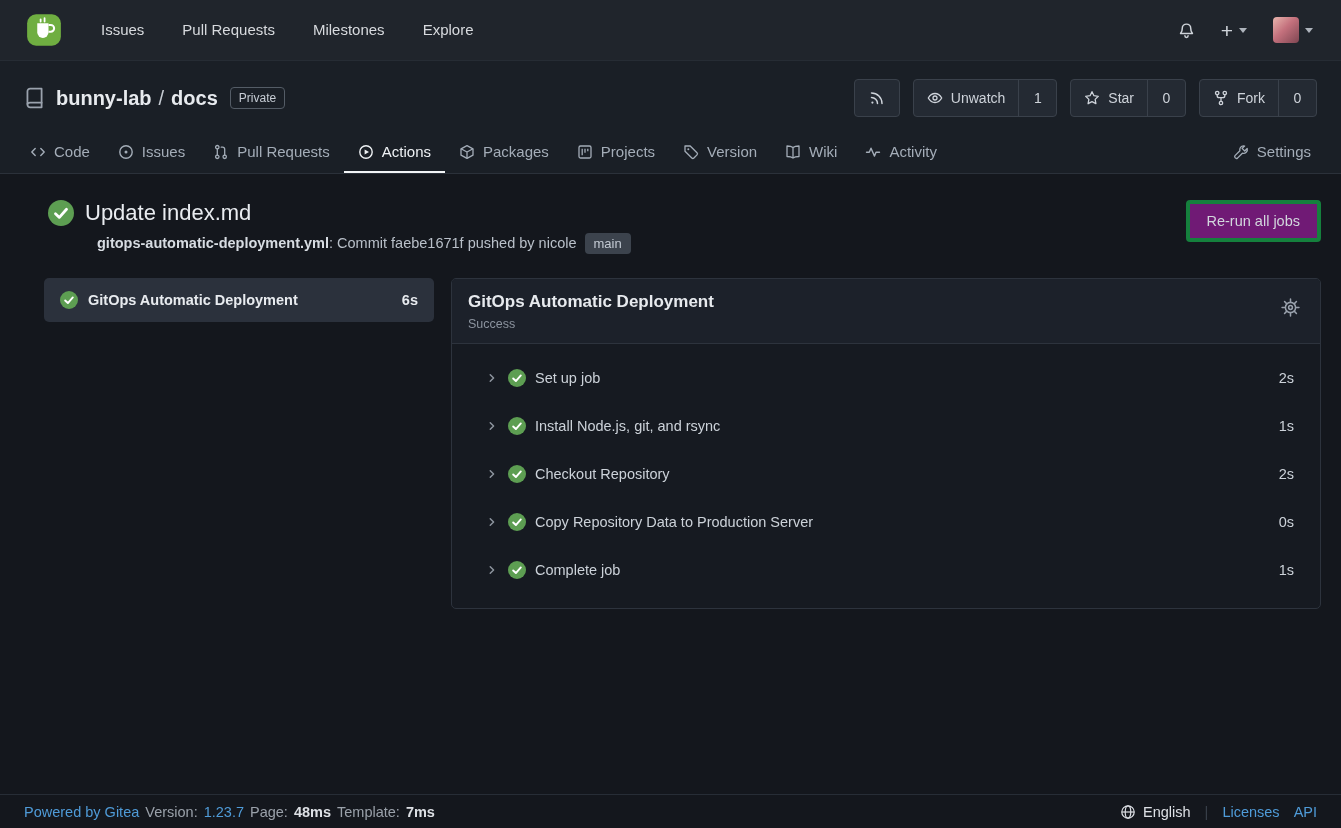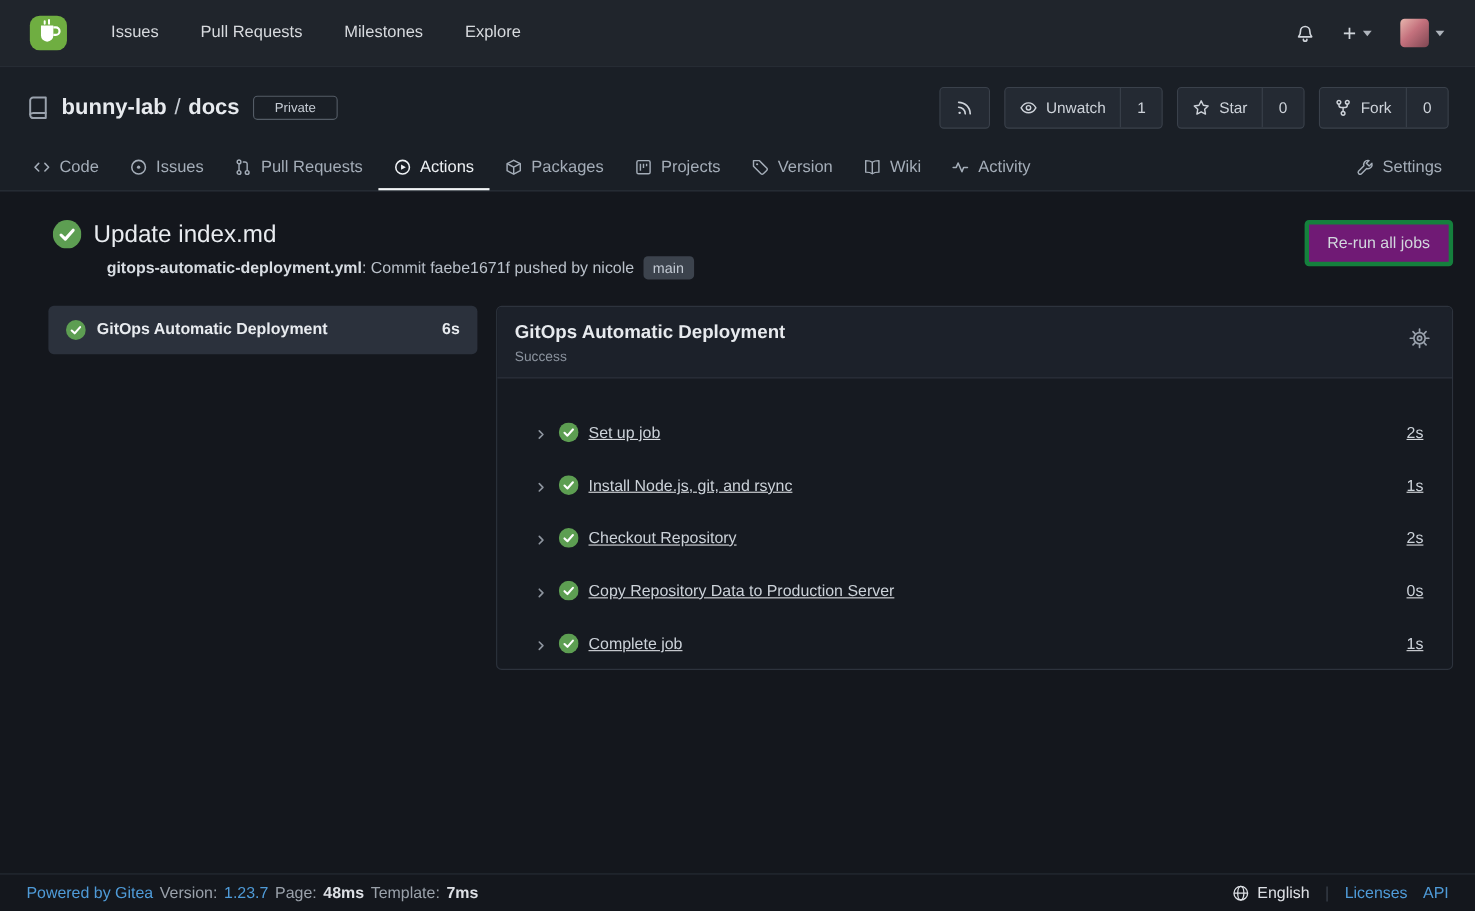--- a/index.html
+++ b/index.html
@@ -21,21 +21,21 @@
   .plus-glyph { font-size: 21px; line-height: 1; color: #cfd4da; }
   .caret { width: 0; height: 0; border-left: 4px solid transparent; border-right: 4px solid transparent; border-top: 5px solid #aeb4bc; }
   .avatar { width: 26px; height: 26px; border-radius: 4px; background: linear-gradient(135deg, #e8b6ae 0%, #c4717d 45%, #7e4652 100%); }
 
   
   .repo-header { background: #1a1f26; border-top: 1px solid #262c34; padding: 18px 24px 0; flex: none; }
   .repo-title-row { display: flex; align-items: center; }
   .repo-icon { color: #9aa2ad; margin-right: 10px; display: flex; }
   .repo-link { font-size: 20px; font-weight: 600; color: #e7eaee; text-decoration: none; cursor: pointer; }
   .slash { font-size: 20px; color: #c6ccd3; margin: 0 7px; font-weight: 400; }
-  .badge-private { font-size: 12px; color: #c6ccd4; border: 1px solid #545c66; border-radius: 4px; padding: 3px 19px; margin-left: 12px; }
+  .badge-private { font-size: 12px; color: #c6ccd4; border: 1px solid #545c66; border-radius: 4px; padding: 3px 8px; margin-left: 12px; }
   .repo-actions { margin-left: auto; display: flex; gap: 13px; }
   .btn-group { display: flex; border: 1px solid #3a414b; border-radius: 4px; overflow: hidden; background: #242a33; height: 38px; }
   .btn-seg { display: flex; align-items: center; gap: 8px; padding: 0 13px; font-size: 14px; color: #ced3da; text-decoration: none; cursor: pointer; }
   .btn-seg + .btn-seg { border-left: 1px solid #3a414b; }
   .count-seg { min-width: 38px; justify-content: center; }
   .icon-only-seg { padding: 0 14px; }
 
   
   .repo-tabs { display: flex; align-items: center; margin: 14px -24px 0; border-bottom: 1px solid #2b313a; padding: 0 16px; }
   .tab { display: flex; align-items: center; gap: 8px; padding: 12px 14px 11px; font-size: 15px; color: #a4adb8; text-decoration: none; border-bottom: 2px solid transparent; cursor: pointer; }
@@ -58,21 +58,21 @@
   .job-item { display: flex; align-items: center; gap: 10px; background: #2b313c; border-radius: 5px; padding: 13px 16px; cursor: pointer; }
   .job-name { font-size: 14.5px; font-weight: 700; color: #e8ebef; flex: 1; }
   .job-time { font-size: 14.5px; font-weight: 700; color: #e8ebef; }
 
   .job-panel { flex: 1; border: 1px solid #2d333d; border-radius: 5px; overflow: hidden; background: #161a21; }
   .panel-header { display: flex; align-items: flex-start; justify-content: space-between; background: #1c212a; padding: 13px 16px 12px; border-bottom: 1px solid #2d333d; }
   .panel-title { font-size: 17px; font-weight: 600; color: #e7eaee; margin: 0; }
   .panel-status { font-size: 12.5px; color: #8b939e; margin-top: 5px; }
   .gear-btn { color: #99a1ac; margin-top: 6px; margin-right: 4px; cursor: pointer; display: flex; }
   .steps { padding: 10px 0 14px; }
-  .step { display: flex; align-items: flex-end; gap: 9px; padding: 0 26px 0 33px; height: 48px; cursor: pointer; text-decoration: underline; }
+  .step { display: flex; align-items: center; gap: 9px; padding: 0 26px 0 33px; height: 48px; cursor: pointer; }
   .step-name { font-size: 14.5px; color: #ccd2d9; flex: 1; }
   .step-time { font-size: 14.5px; color: #ccd2d9; }
   .chev { color: #8d949e; flex: none; display: flex; }
   .check { display: flex; flex: none; }
 
   
   footer { height: 34px; border-top: 1px solid #272d36; display: flex; align-items: center; justify-content: space-between; padding: 0 24px; font-size: 14.5px; color: #9aa1aa; flex: none; }
   .f-left { display: flex; gap: 6px; align-items: baseline; white-space: nowrap; }
   a.blue { color: var(--link-blue, #4f9bd8); text-decoration: none; cursor: pointer; }
   .strong { color: #dde0e5; font-weight: 700; }

